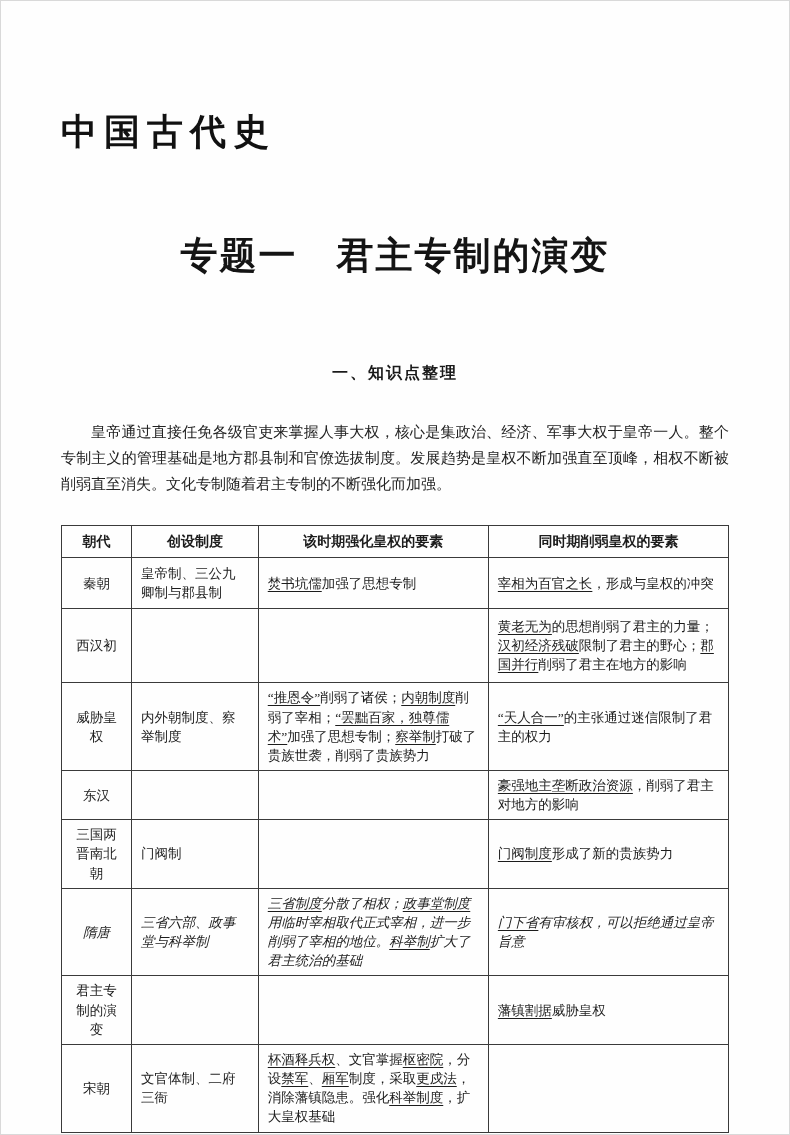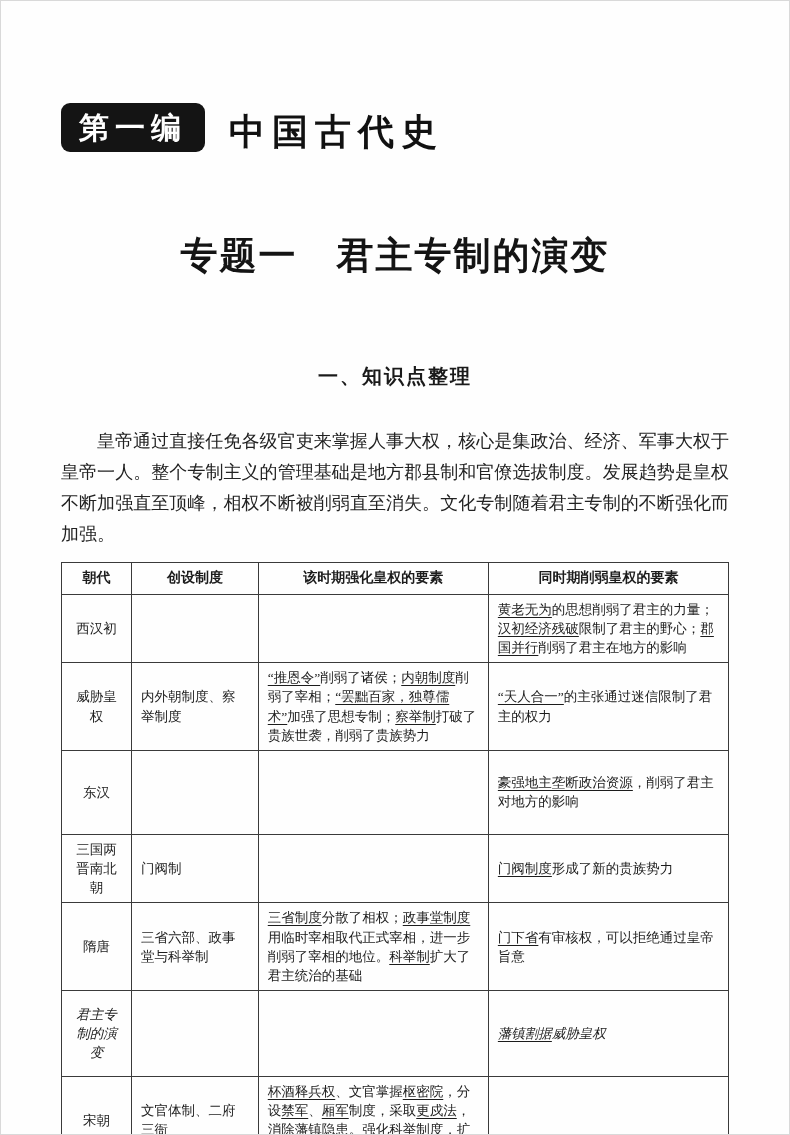--- a/index.html
+++ b/index.html
@@ -27,29 +27,29 @@
     font-family:"Liberation Sans", sans-serif;
     font-weight:bold; font-size:36px; letter-spacing:7px;
     color:#111;
     margin-top:11px;
   }
   .chapter-title {
     text-align:center; font-weight:bold; font-size:37px;
     letter-spacing:2px; margin-top:74px; color:#141414;
   }
   .section-title {
-    text-align:center; font-size:20px; letter-spacing:2px;
+    text-align:center; font-size:16px; letter-spacing:2px;
     margin-top:82px; font-weight:bold; color:#1a1a1a;
   }
   .intro {
-    margin-top:36px; font-size:18px; line-height:1.72;
+    margin-top:36px; font-size:15px; line-height:1.72;
     text-align:justify; text-indent:2em; color:#222;
   }
   table {
-    width:100%; border-collapse:collapse; margin-top:12px;
+    width:100%; border-collapse:collapse; margin-top:28px;
     font-size:13.5px; table-layout:fixed;
   }
   th, td {
     border:1px solid #3a3a3a;
     padding:5px 9px;
     vertical-align:middle;
     line-height:1.42;
     text-align:left;
     word-break:break-all;
   }
@@ -68,21 +68,20 @@
     margin-top:16px; text-align:right; padding-right:32px;
     font-size:15px; letter-spacing:3px; color:#222;
   }
 </style>
 </head>
 <body>
 
 <div class="page">
 
   <header class="doc-header">
-    <div class="badge">第一编</div>
     <h1 class="edition-title">中国古代史</h1>
   </header>
 
   <h2 class="chapter-title">专题一　君主专制的演变</h2>
 
   <h3 class="section-title">一、知识点整理</h3>
 
   <p class="intro">皇帝通过直接任免各级官吏来掌握人事大权，核心是集政治、经济、军事大权于皇帝一人。整个专制主义的管理基础是地方郡县制和官僚选拔制度。发展趋势是皇权不断加强直至顶峰，相权不断被削弱直至消失。文化专制随着君主专制的不断强化而加强。</p>
 
   <table>
@@ -94,20 +93,26 @@
     </colgroup>
     <thead>
       <tr id="thead-row">
           <th>朝代</th>
           <th>创设制度</th>
           <th>该时期强化皇权的要素</th>
           <th>同时期削弱皇权的要素</th>
         </tr>
     </thead>
     <tbody id="table-body">
+        <tr>
+          <td><span>秦朝</span></td>
+          <td><span>皇帝制、三公九卿制与郡县制</span></td>
+          <td><u>焚书坑儒</u><span>加强了思想专制</span></td>
+          <td><u>宰相为百官之长</u><span>，形成与皇权的冲突</span></td>
+        </tr>
         <tr>
           <td><span>西汉初</span></td>
           <td></td>
           <td></td>
           <td><u>黄老无为</u><span>的思想削弱了君主的力量；</span><u>汉初经济残破</u><span>限制了君主的野心；</span><u>郡国并行</u><span>削弱了君主在地方的影响</span></td>
         </tr>
         <tr>
           <td><span>威胁皇权</span></td>
           <td><span>内外朝制度、察举制度</span></td>
           <td><u>“推恩令”</u><span>削弱了诸侯；</span><u>内朝制度</u><span>削弱了宰相；</span><u>“罢黜百家，独尊儒术”</u><span>加强了思想专制；</span><u>察举制</u><span>打破了贵族世袭，削弱了贵族势力</span></td>

